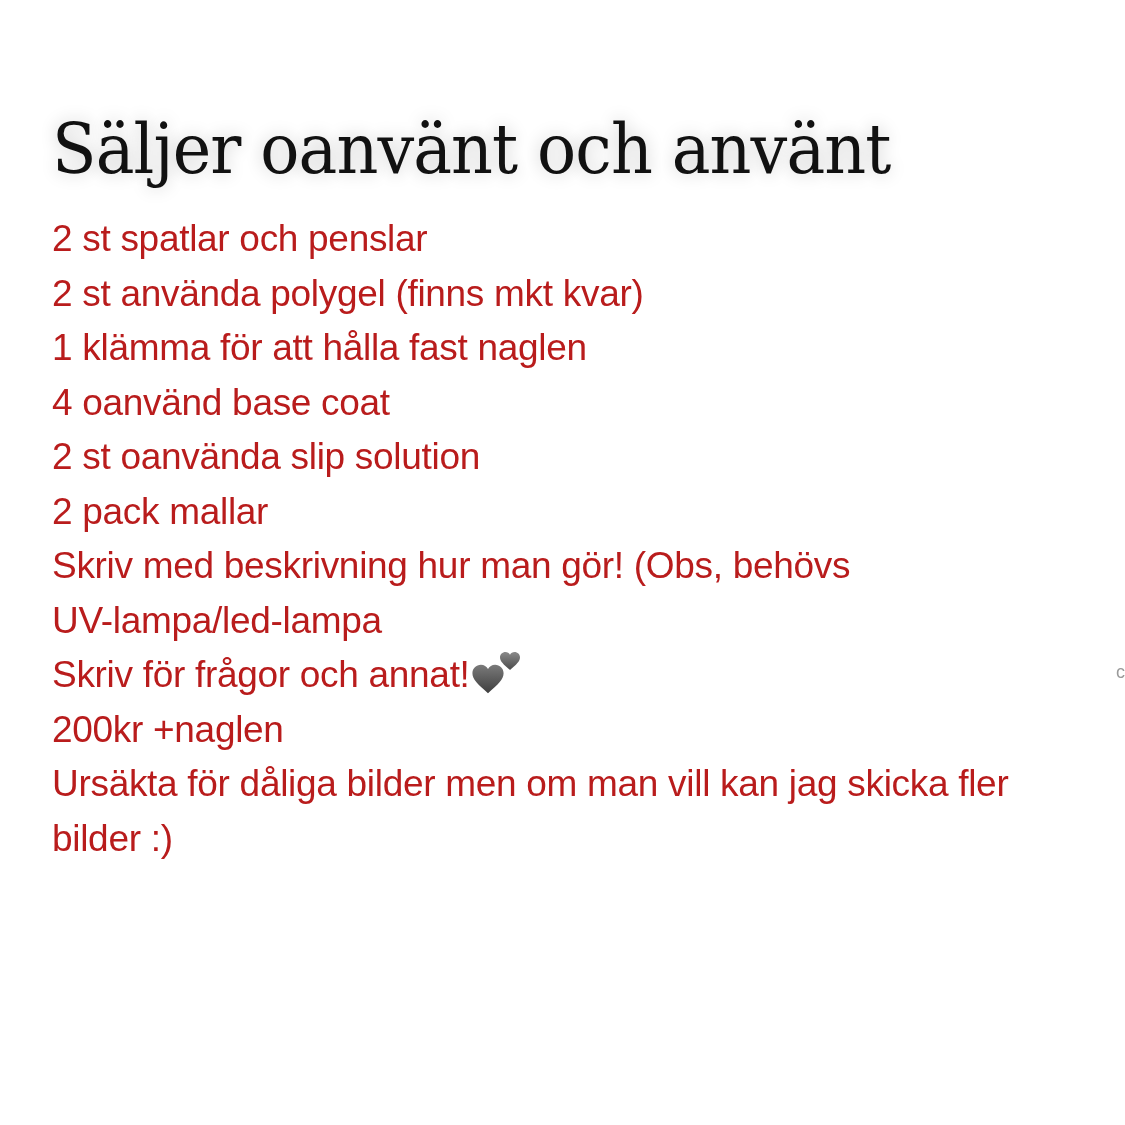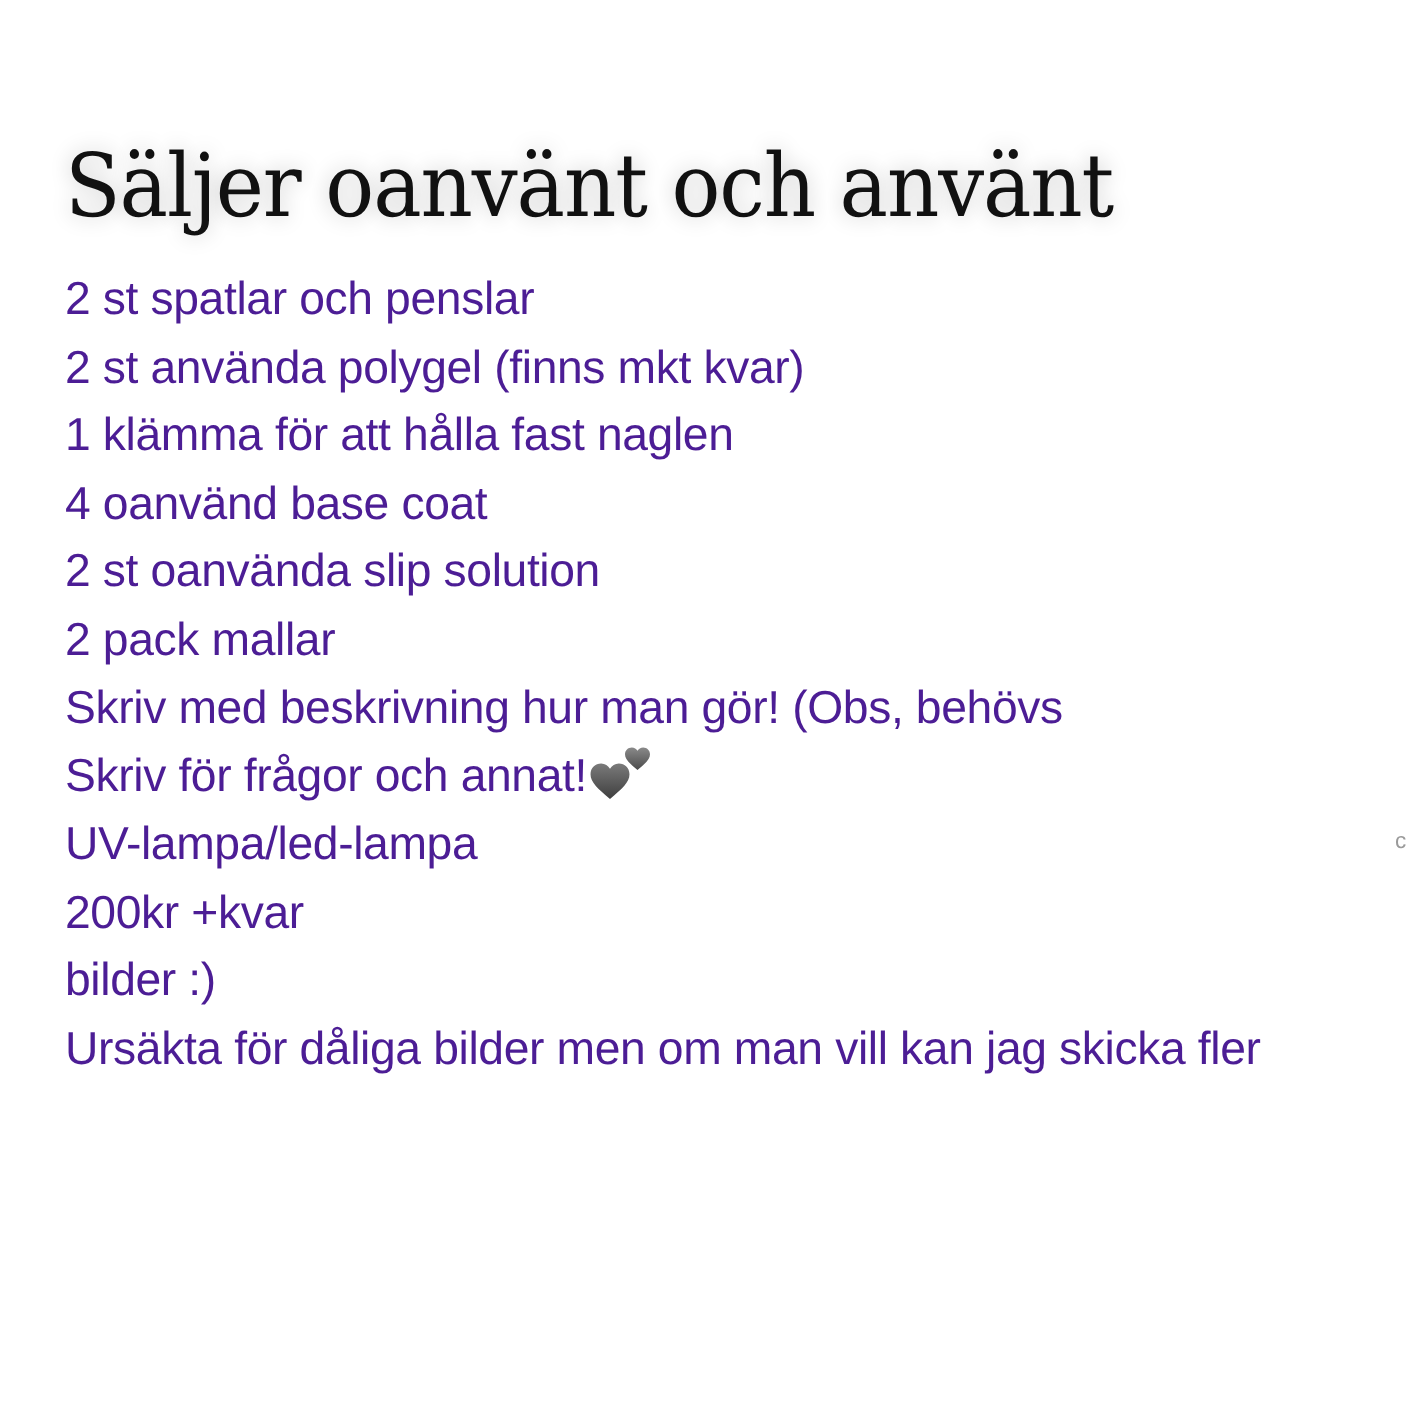--- a/index.html
+++ b/index.html
@@ -31,21 +31,21 @@
     }
     .lines {
       position: absolute;
       left: 52px;
       top: 212px;
       margin: 0;
       padding: 0;
       list-style: none;
       font-family: "Liberation Sans", "DejaVu Sans", sans-serif;
       font-size: 37px;
-      color: #4c1d95;
+      color: #b91c1c;
     }
     .line {
       height: 54.5px;
       line-height: 54.5px;
       white-space: nowrap;
       letter-spacing: -0.3px;
     }
     .hearts {
       display: inline-block;
       position: relative;
@@ -74,36 +74,36 @@
 <h1 class="title">Säljer oanvänt och använt</h1>
 
 <ul class="lines">
   <li class="line">2 st spatlar och penslar</li>
   <li class="line">2 st använda polygel (finns mkt kvar)</li>
   <li class="line">1 klämma för att hålla fast naglen</li>
   <li class="line">4 oanvänd base coat</li>
   <li class="line">2 st oanvända slip solution</li>
   <li class="line">2 pack mallar</li>
   <li class="line">Skriv med beskrivning hur man gör! (Obs, behövs</li>
+  <li class="line">UV-lampa/led-lampa</li>
   <li class="line"><span>Skriv för frågor och annat!</span><span class="hearts"><svg width="34" height="32" viewBox="0 0 24 22" style="left:0;top:12px;">
           <defs>
             <linearGradient id="hg1" x1="0" y1="0" x2="0" y2="1">
               <stop offset="0" stop-color="#7a7a7a"></stop>
               <stop offset="1" stop-color="#3f3f3f"></stop>
             </linearGradient>
           </defs>
           <path d="M12 21 C5 15 1 11.5 1 7 C1 3.5 3.7 1 7 1 C9.2 1 11 2.2 12 4 C13 2.2 14.8 1 17 1 C20.3 1 23 3.5 23 7 C23 11.5 19 15 12 21 Z" fill="url(#hg1)"></path>
         </svg><svg width="22" height="20" viewBox="0 0 24 22" style="left:28px;top:0;">
           <defs>
             <linearGradient id="hg2" x1="0" y1="0" x2="0" y2="1">
               <stop offset="0" stop-color="#8a8a8a"></stop>
               <stop offset="1" stop-color="#4a4a4a"></stop>
             </linearGradient>
           </defs>
           <path d="M12 21 C5 15 1 11.5 1 7 C1 3.5 3.7 1 7 1 C9.2 1 11 2.2 12 4 C13 2.2 14.8 1 17 1 C20.3 1 23 3.5 23 7 C23 11.5 19 15 12 21 Z" fill="url(#hg2)"></path>
         </svg></span></li>
-  <li class="line">UV-lampa/led-lampa</li>
-  <li class="line">200kr +kvar</li>
+  <li class="line">200kr +naglen</li>
+  <li class="line">Ursäkta för dåliga bilder men om man vill kan jag skicka fler</li>
   <li class="line">bilder :)</li>
-  <li class="line">Ursäkta för dåliga bilder men om man vill kan jag skicka fler</li>
 </ul>
 
 <div class="edge-glyph">c</div>
 
 </body></html>

